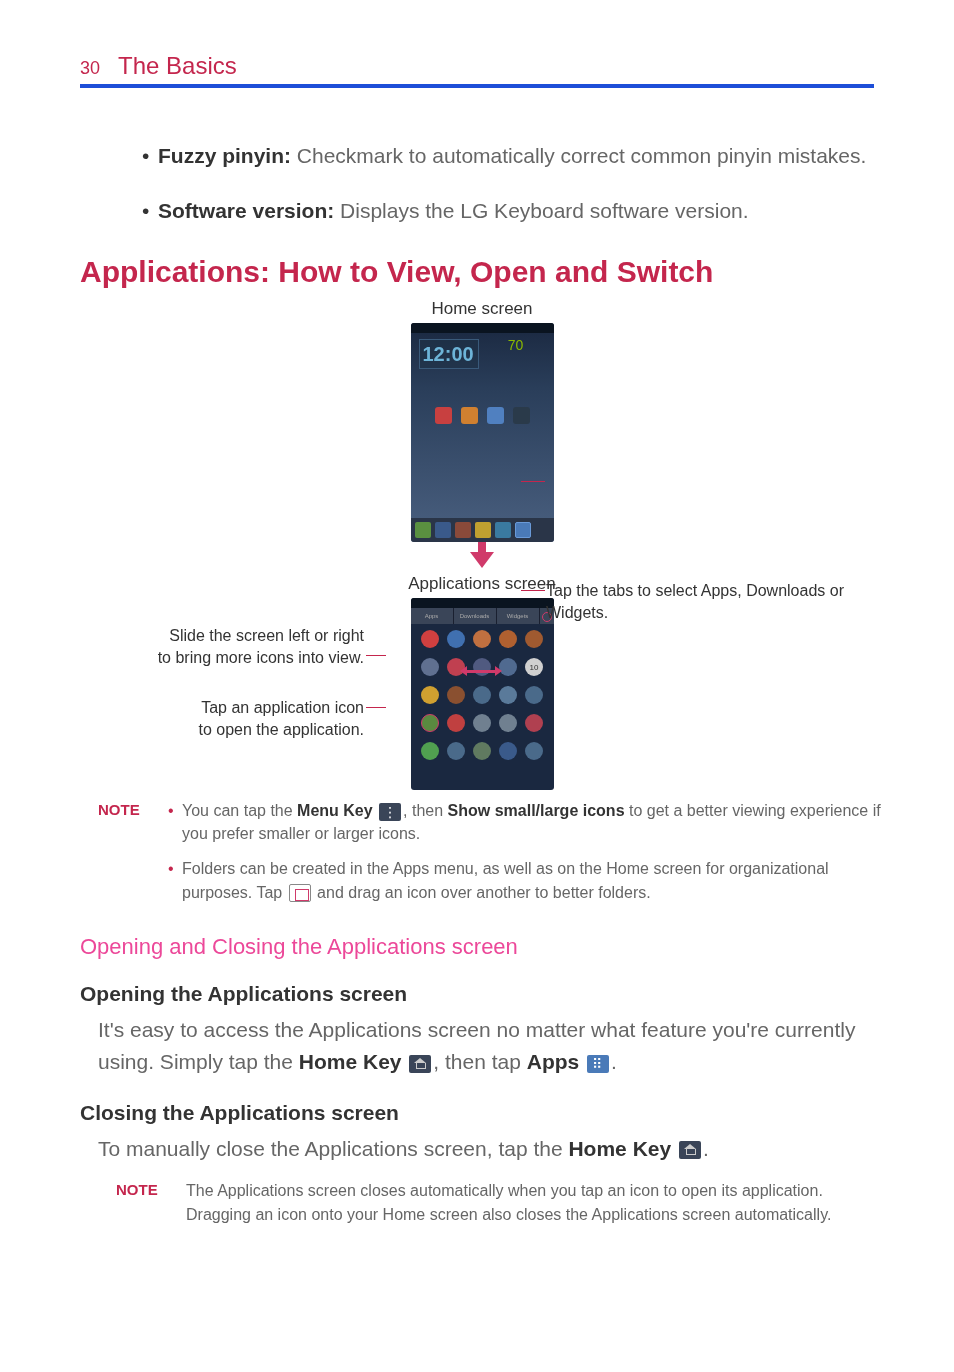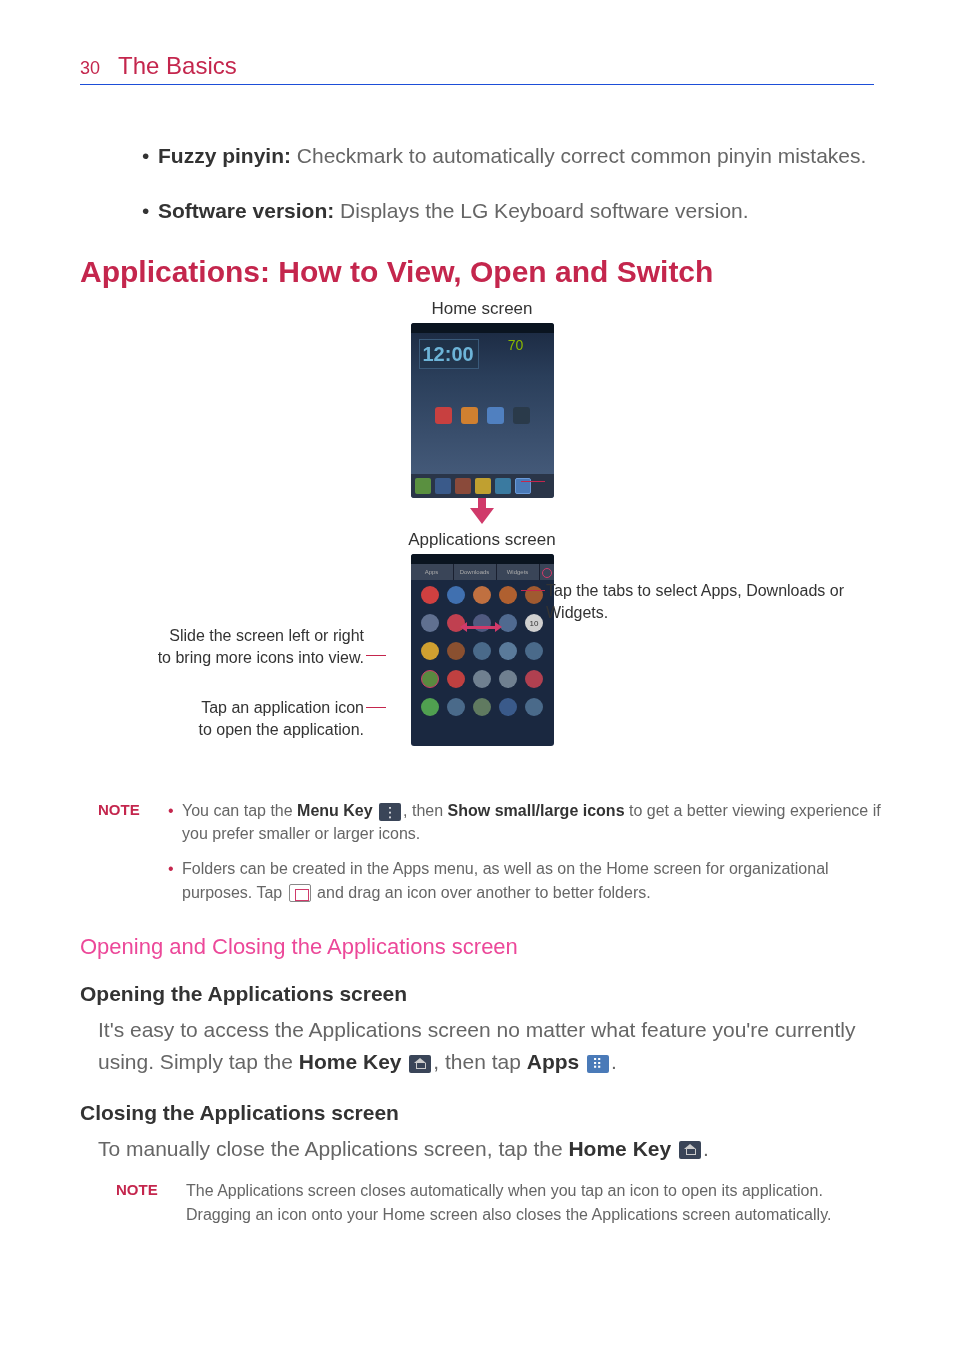--- a/index.html
+++ b/index.html
@@ -8,21 +8,21 @@
       background: #fff;
       width: 954px;
       height: 1372px;
       position: relative;
       color: #333;
     }
     .page-header {
       padding: 48px 40px 0 40px;
       display: flex;
       align-items: baseline;
-      border-bottom: 1px solid #1d4ed8;
+      border-bottom: 4px solid #1d4ed8;
       margin: 0 40px 12px 40px;
       padding: 0 0 4px 0;
       position: absolute;
       top: 52px;
       left: 40px;
       right: 40px;
     }
     .page-number {
       color: #c4264d;
       font-size: 18px;
@@ -121,21 +121,21 @@
       margin-bottom: 8px;
     }
     .screen-label {
       text-align: center;
       font-size: 17px;
       color: #333;
       margin-bottom: 4px;
     }
     .phone-screen {
       width: 143px;
-      height: 175px;
+      height: 219px;
       margin: 0 auto;
       background: linear-gradient(180deg, #1a2840 0%, #2a3e5a 30%, #4a6080 100%);
       border-radius: 3px;
       position: relative;
       overflow: hidden;
     }
     .phone-screen-apps {
       width: 143px;
       height: 192px;
       margin: 0 auto;

